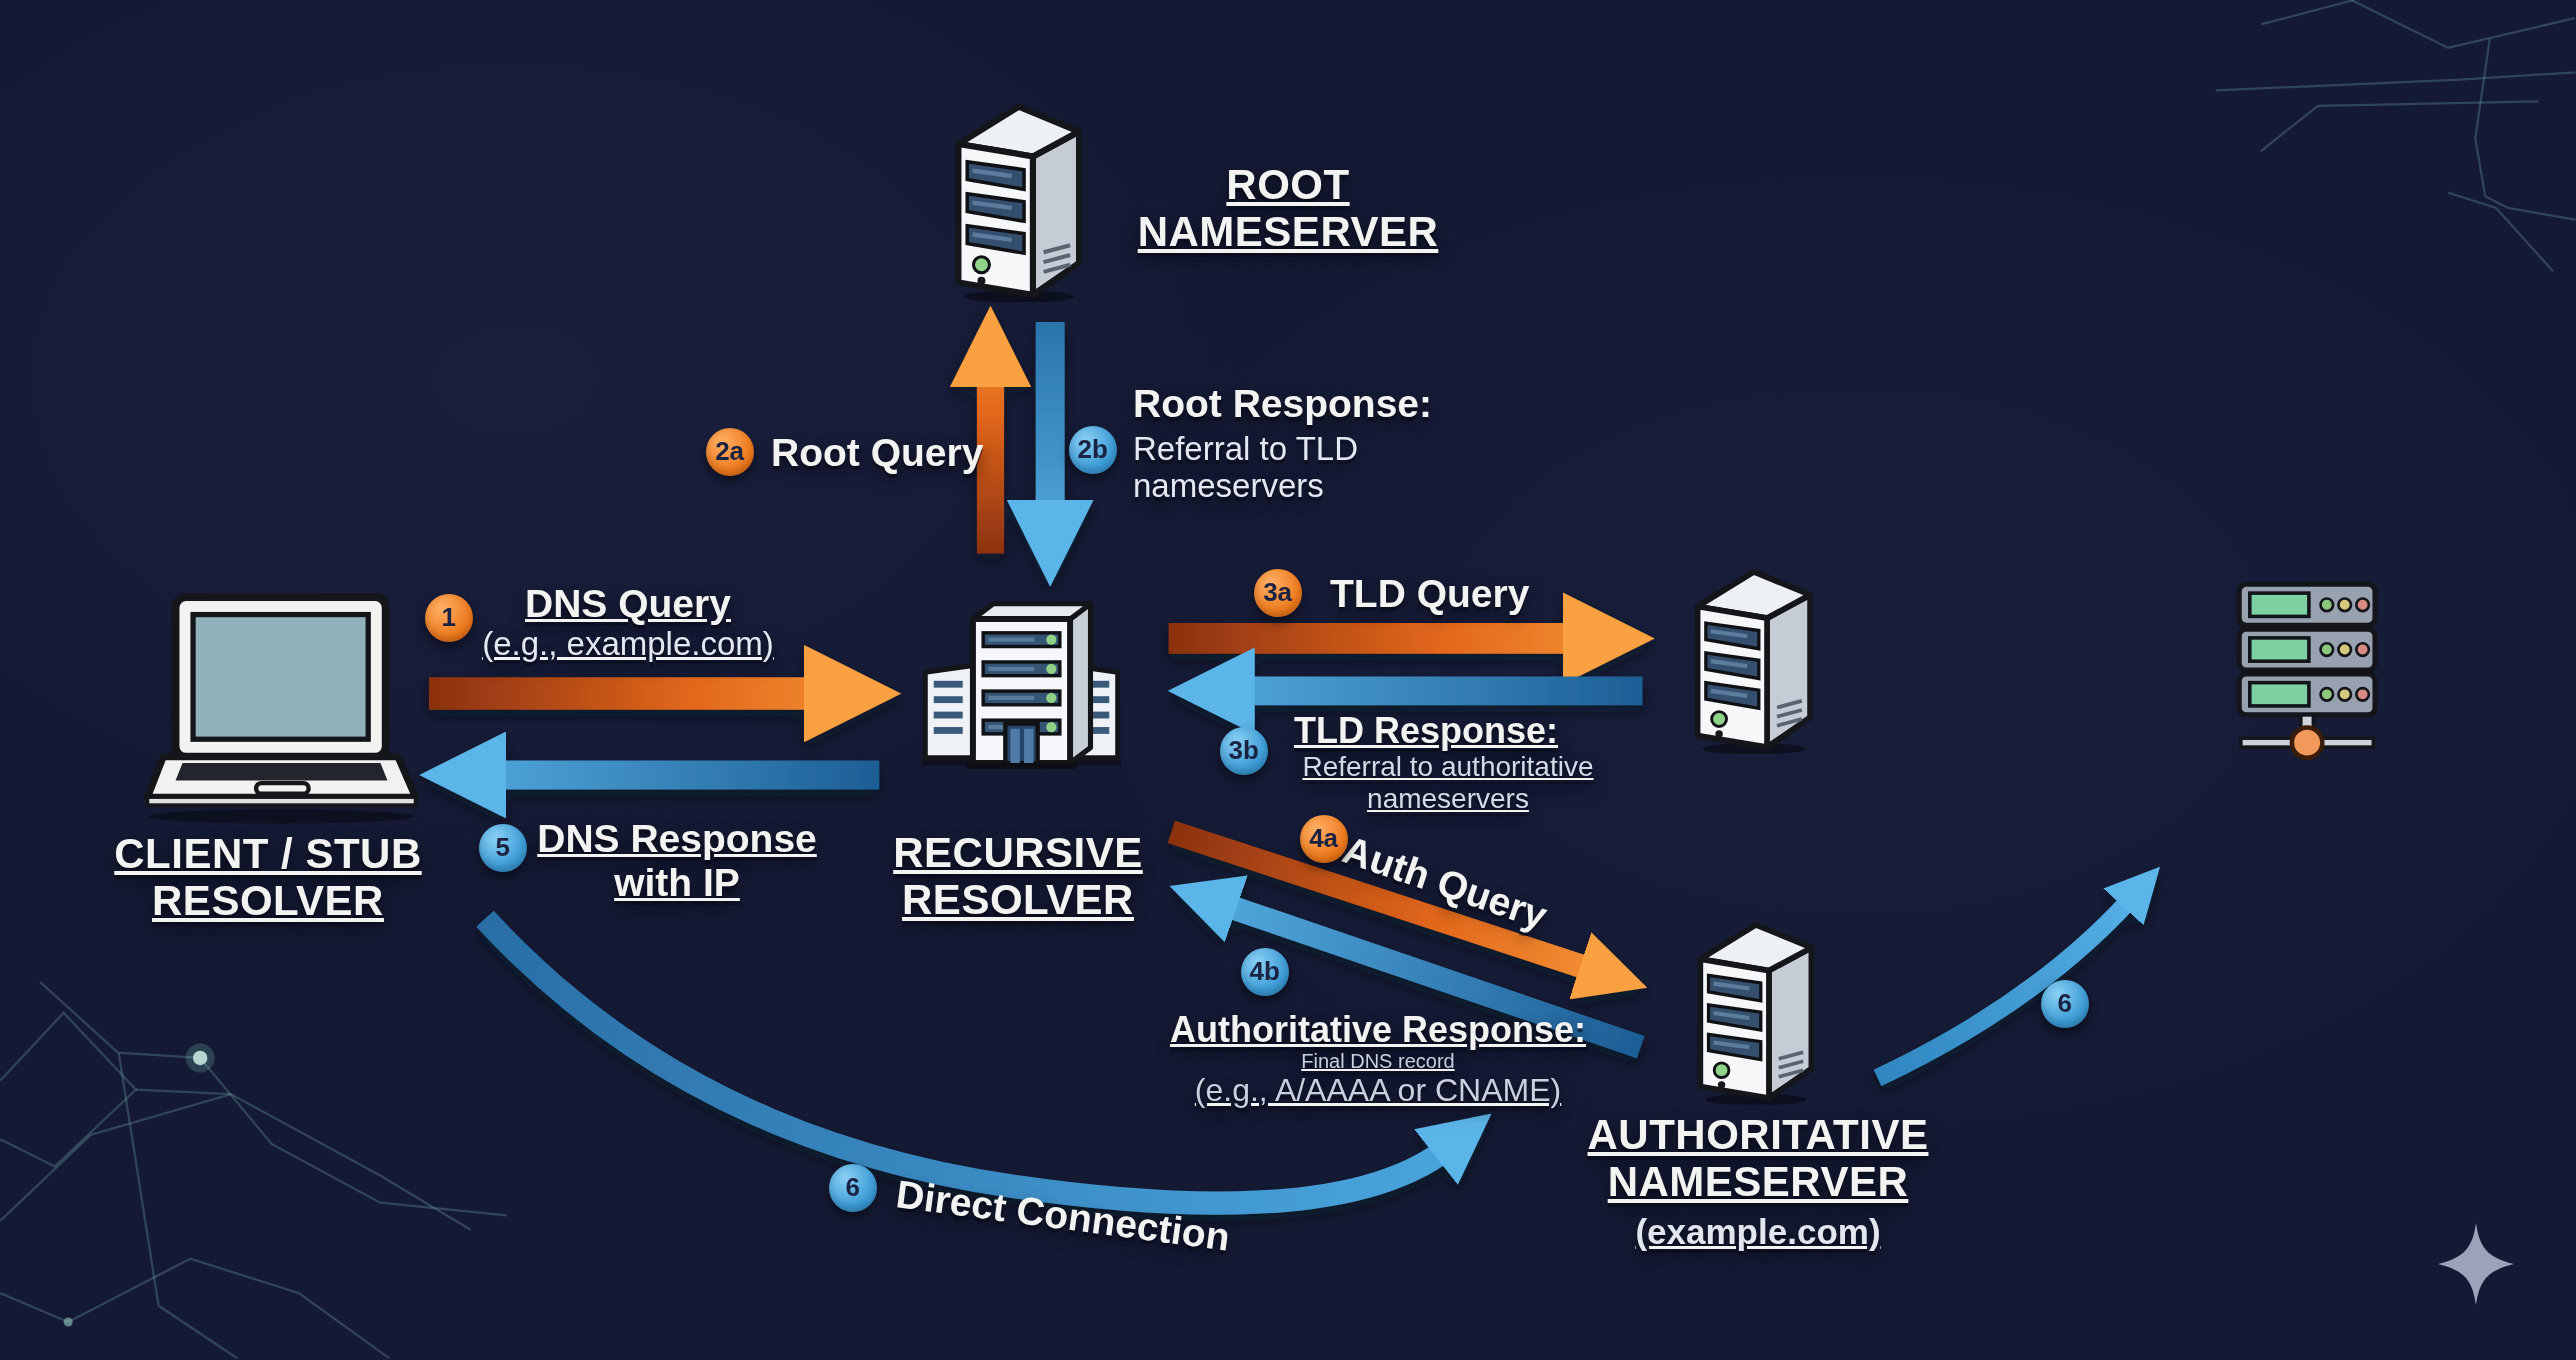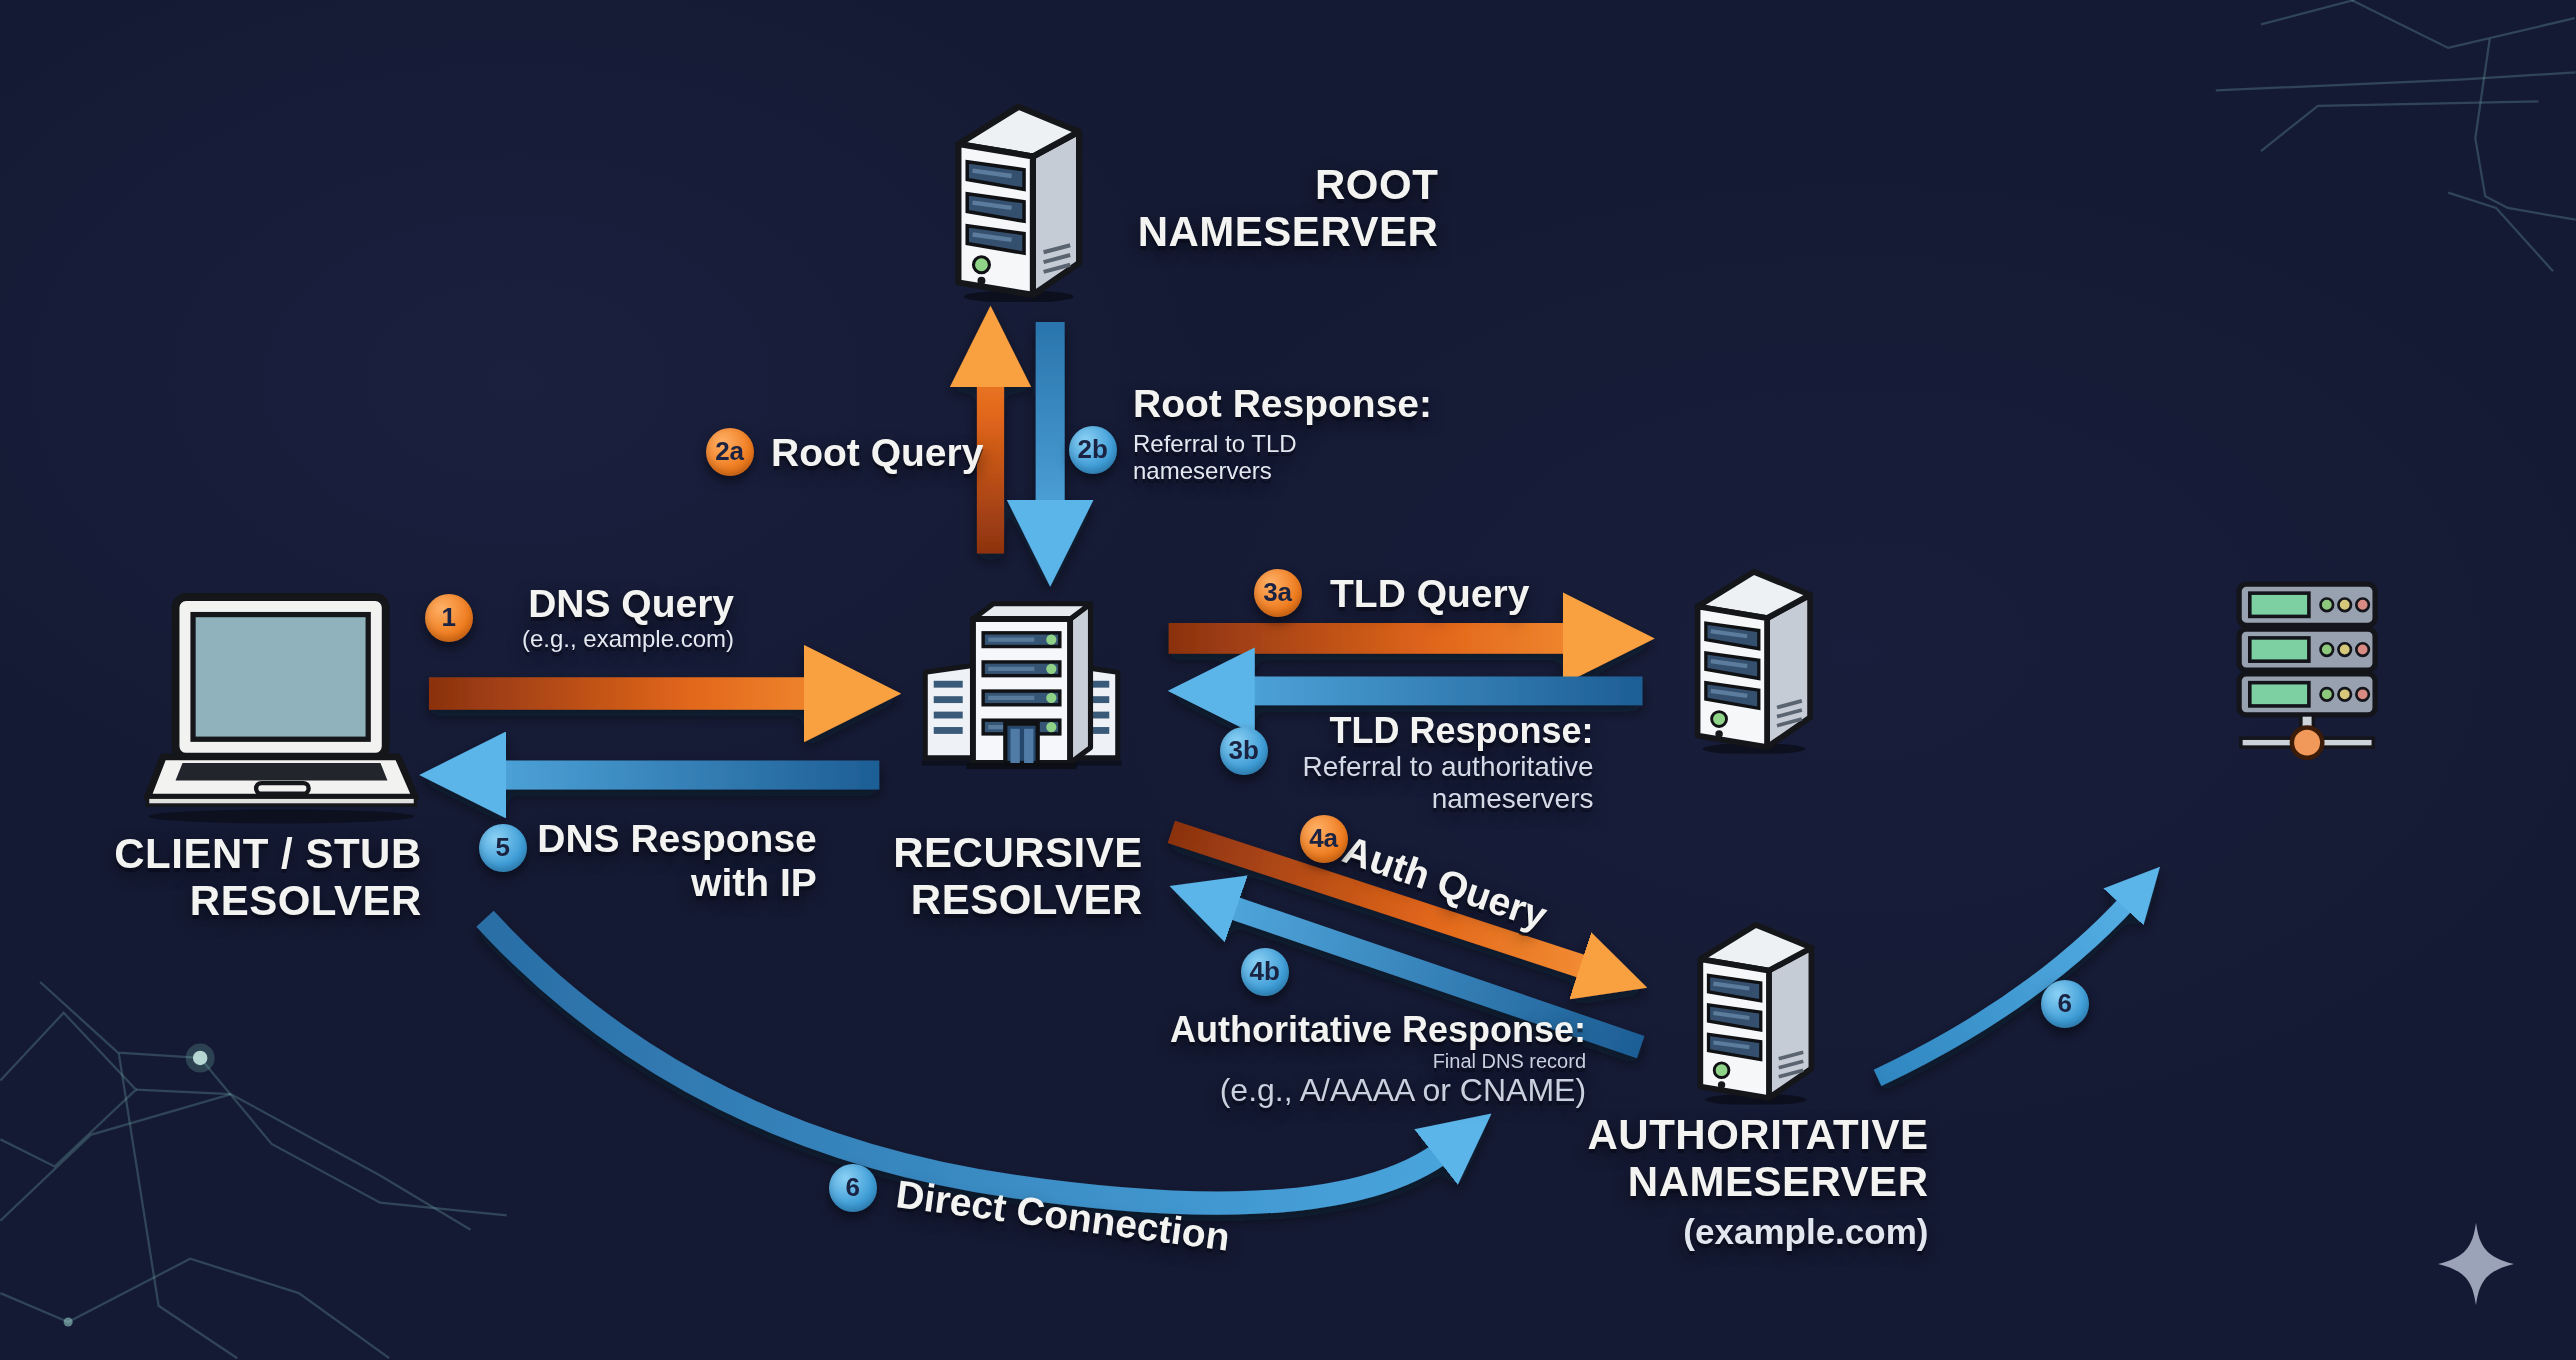--- a/index.html
+++ b/index.html
@@ -11,25 +11,25 @@
       radial-gradient(1357px 859px at 72% 48%, rgba(38,46,88,.18), transparent 62%),
       #151a34;
     color:#f3f4f1;
   }
   svg{display:block;}
   .icon{position:absolute;}
   .overlay{position:absolute;left:0;top:0;z-index:2;}
   .deco{position:absolute;left:0;top:0;z-index:1;}
   .lbl{position:absolute;z-index:4;white-space:nowrap;line-height:1.12;
        text-shadow:0 3.6px 0 rgba(8,10,22,.55), 0 6.3px 14.5px rgba(0,0,0,.55);}
-  .center{transform:translateX(-50%);text-align:right;}
+  .center{transform:translateX(-50%);text-align:center;text-decoration:underline;}
   .node-title{font-size:42px;font-weight:bold;letter-spacing:0.5px;}
   .node-sub{font-size:35px;font-weight:600;color:#e2e6ef;margin-top:7.2px;}
   .step-main{font-size:39px;font-weight:bold;}
-  .step-sub{font-size:24px;font-weight:500;color:#e4e8f1;}
+  .step-sub{font-size:33px;font-weight:500;color:#e4e8f1;}
   .step-small{font-size:28px;font-weight:500;color:#d4dae6;margin-left:44px;}
   .muted{color:#c9d0de;}
   .badge{
     position:absolute;z-index:5;width:48px;height:48px;margin:-24.4px 0 0 -24.4px;
     border-radius:50%;display:flex;align-items:center;justify-content:center;
     font-size:26px;font-weight:bold;color:#1b2342;
     box-shadow:0 5.4px 11px rgba(0,0,0,.5), inset 0 -3.6px 7.2px rgba(0,0,0,.18);
   }
   .badge.orange{background:radial-gradient(circle at 35% 30%, #ffb066, #ee7b1e 62%, #d86310);}
   .badge.blue{background:radial-gradient(circle at 35% 30%, #8bd0f4, #3d9cd6 62%, #2e84bb);}

